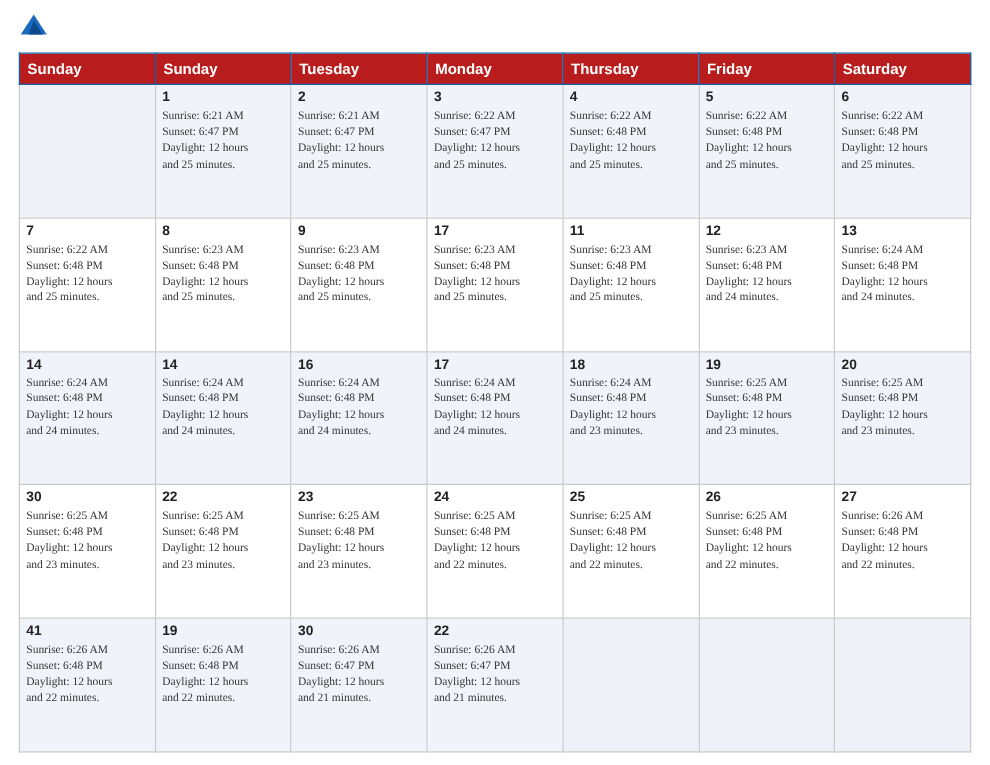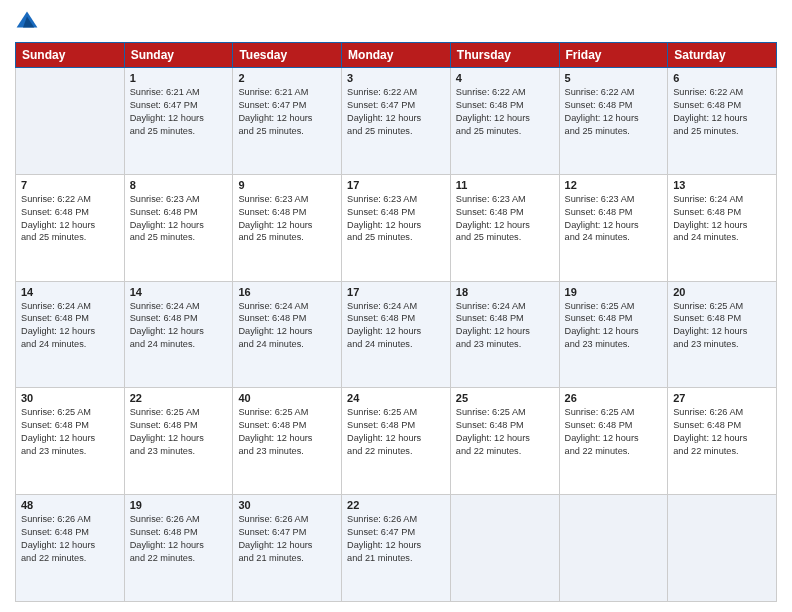--- a/index.html
+++ b/index.html
@@ -75,20 +75,21 @@
     .day-number {
       font-size: 11px;
       font-weight: bold;
       color: #222;
       display: block;
       margin-bottom: 2px;
     }
     .day-info {
       line-height: 1.4;
       font-size: 9.2px;
+      font-family: Liberation Serif, serif;
     }
     .row-bg-alt td {
       background: #f0f4fa;
     }
     .row-bg-alt td.empty {
       background: #eef2f8;
     }
   </style>
 </head>
 <body>
@@ -213,21 +214,21 @@
         <tr>
           <td>
             <span class="day-number">30</span>
             <div class="day-info">Sunrise: 6:25 AM<br>Sunset: 6:48 PM<br>Daylight: 12 hours<br>and 23 minutes.</div>
           </td>
           <td>
             <span class="day-number">22</span>
             <div class="day-info">Sunrise: 6:25 AM<br>Sunset: 6:48 PM<br>Daylight: 12 hours<br>and 23 minutes.</div>
           </td>
           <td>
-            <span class="day-number">40</span>
+            <span class="day-number">23</span>
             <div class="day-info">Sunrise: 6:25 AM<br>Sunset: 6:48 PM<br>Daylight: 12 hours<br>and 23 minutes.</div>
           </td>
           <td>
             <span class="day-number">24</span>
             <div class="day-info">Sunrise: 6:25 AM<br>Sunset: 6:48 PM<br>Daylight: 12 hours<br>and 22 minutes.</div>
           </td>
           <td>
             <span class="day-number">25</span>
             <div class="day-info">Sunrise: 6:25 AM<br>Sunset: 6:48 PM<br>Daylight: 12 hours<br>and 22 minutes.</div>
           </td>
@@ -235,21 +236,21 @@
             <span class="day-number">26</span>
             <div class="day-info">Sunrise: 6:25 AM<br>Sunset: 6:48 PM<br>Daylight: 12 hours<br>and 22 minutes.</div>
           </td>
           <td>
             <span class="day-number">27</span>
             <div class="day-info">Sunrise: 6:26 AM<br>Sunset: 6:48 PM<br>Daylight: 12 hours<br>and 22 minutes.</div>
           </td>
         </tr>
         <tr class="row-bg-alt">
           <td>
-            <span class="day-number">48</span>
+            <span class="day-number">41</span>
             <div class="day-info">Sunrise: 6:26 AM<br>Sunset: 6:48 PM<br>Daylight: 12 hours<br>and 22 minutes.</div>
           </td>
           <td>
             <span class="day-number">19</span>
             <div class="day-info">Sunrise: 6:26 AM<br>Sunset: 6:48 PM<br>Daylight: 12 hours<br>and 22 minutes.</div>
           </td>
           <td>
             <span class="day-number">30</span>
             <div class="day-info">Sunrise: 6:26 AM<br>Sunset: 6:47 PM<br>Daylight: 12 hours<br>and 21 minutes.</div>
           </td>

